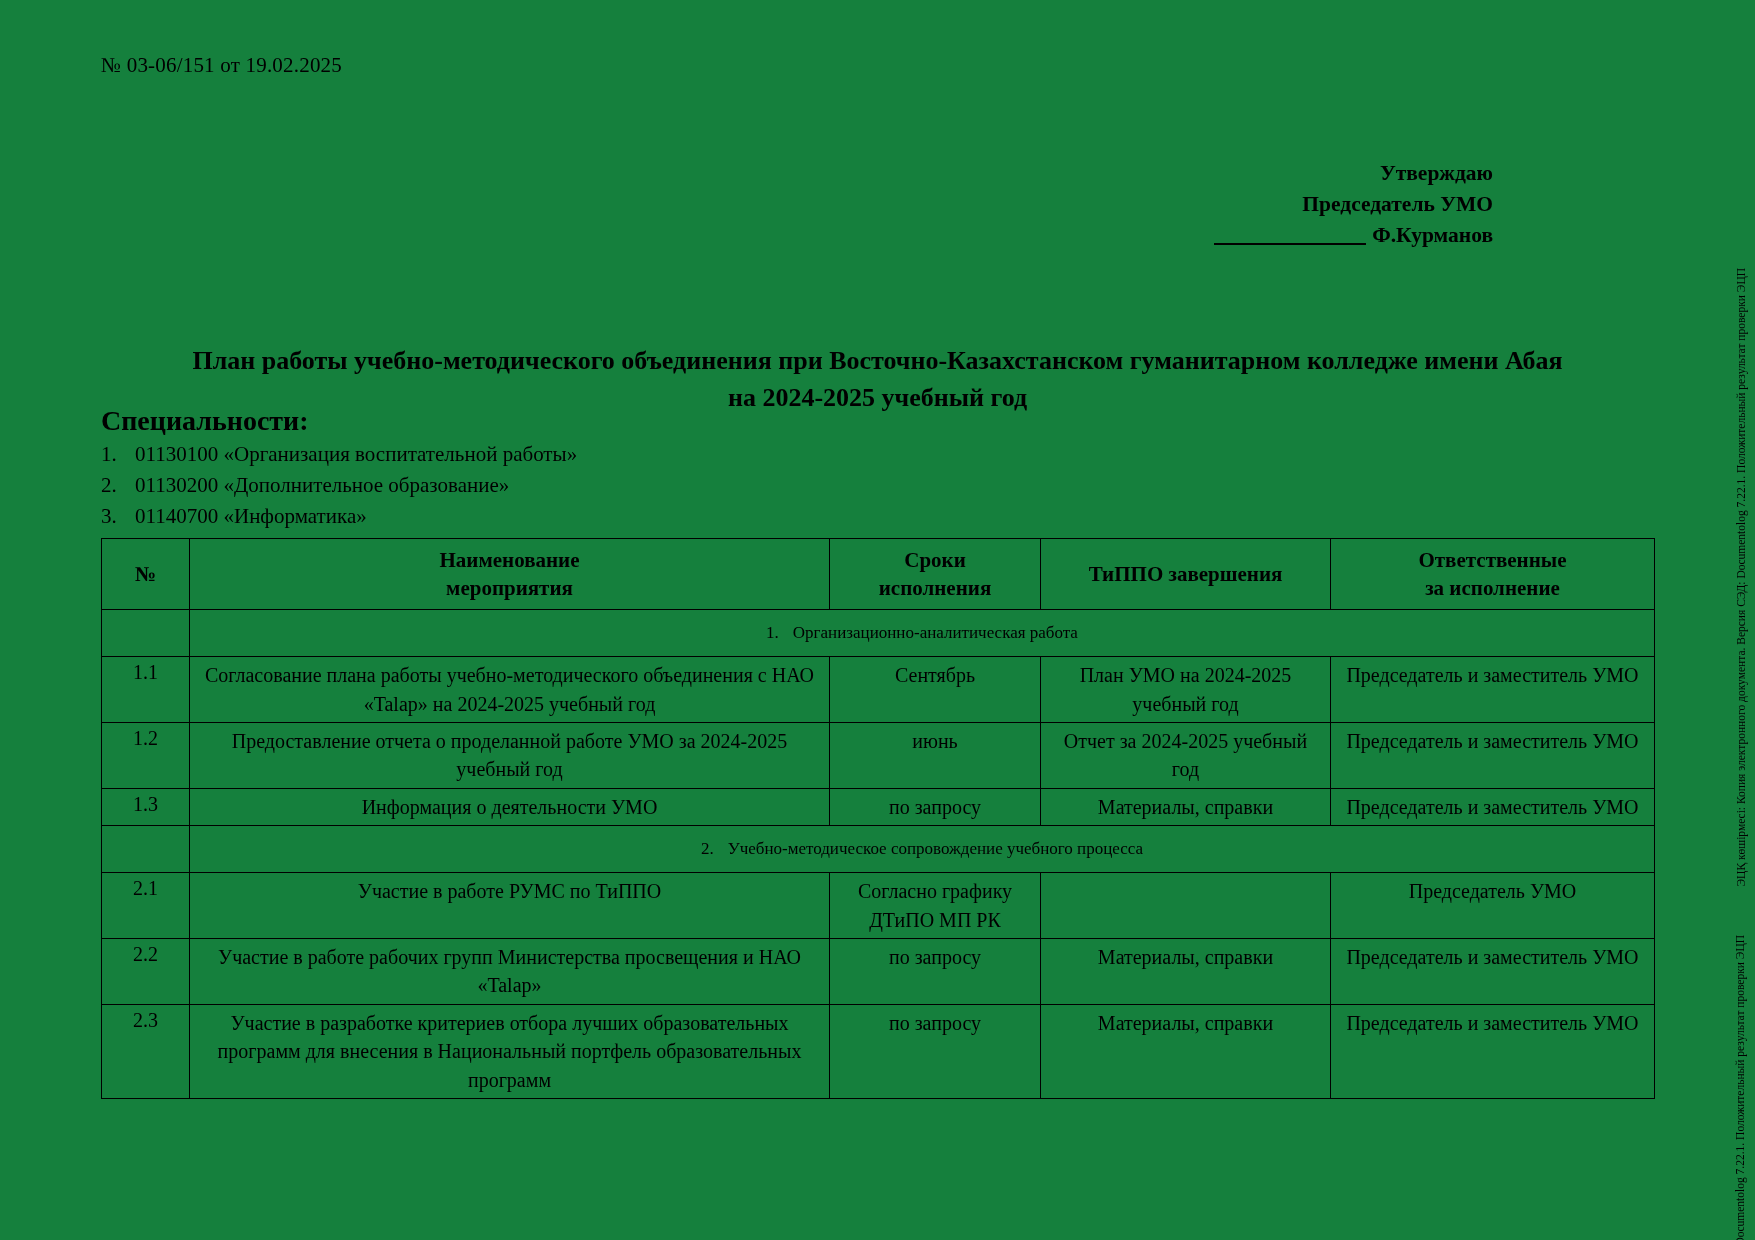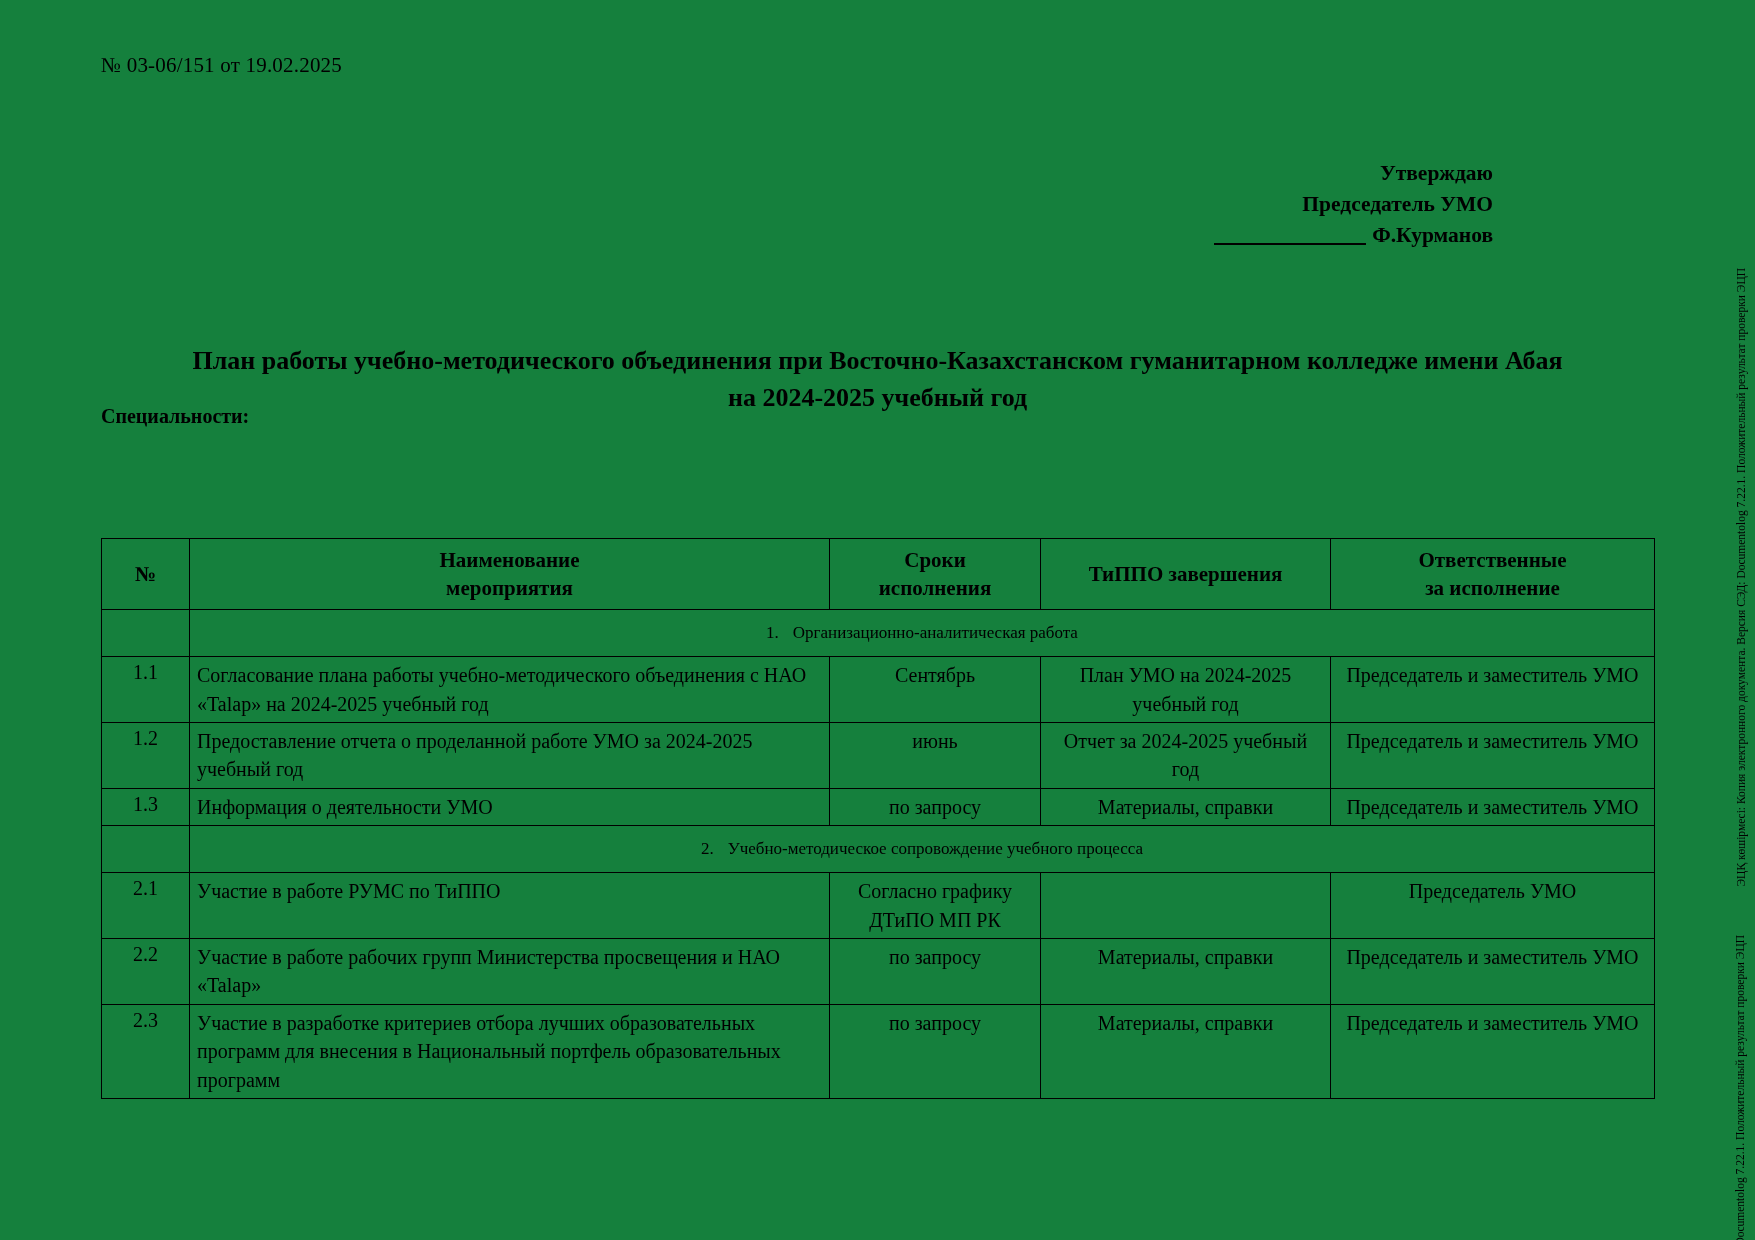--- a/index.html
+++ b/index.html
@@ -81,21 +81,21 @@
 
   
   .specialties {
     position: absolute;
     left: 101px;
     top: 405px;
     font-size: 21px;
   }
   .specialties-title {
     font-weight: bold;
-    font-size: 20px;
+    font-size: 28px;
     margin-bottom: 2px;
   }
   .spec-list {
     margin: 0;
     padding: 0;
     list-style: none;
   }
   .spec-list li {
     line-height: 1.48;
     white-space: nowrap;
@@ -133,21 +133,21 @@
   .col-terms  { width: 211px; }
   .col-form   { width: 290px; }
   .col-resp   { width: 324px; }
 
   td.cell-num {
     text-align: center;
     vertical-align: top;
     padding-top: 5px;
   }
   td.cell-name {
-    text-align: left;
+    text-align: center;
     line-height: 1.42;
   }
   td.cell-center {
     text-align: center;
     line-height: 1.42;
   }
   tr.section-row td {
     font-weight: normal;
     font-size: 17px;
     padding: 6px 7px;
@@ -206,20 +206,31 @@
     </div>
   </div>
 
   <div class="doc-title">
     <div>План работы учебно-методического объединения при Восточно-Казахстанском гуманитарном колледже имени Абая</div>
     <div>на 2024-2025 учебный год</div>
   </div>
 
   <div class="specialties">
     <div class="specialties-title">Специальности:</div>
+    <ul class="spec-list">
+      <li>
+        <span class="spec-num">1.</span><span>01130100 «Организация воспитательной работы»</span>
+      </li>
+      <li>
+        <span class="spec-num">2.</span><span>01130200 «Дополнительное образование»</span>
+      </li>
+      <li>
+        <span class="spec-num">3.</span><span>01140700 «Информатика»</span>
+      </li>
+    </ul>
   </div>
 
   <table class="plan">
     <colgroup>
       <col class="col-num">
       <col class="col-name">
       <col class="col-terms">
       <col class="col-form">
       <col class="col-resp">
     </colgroup>

